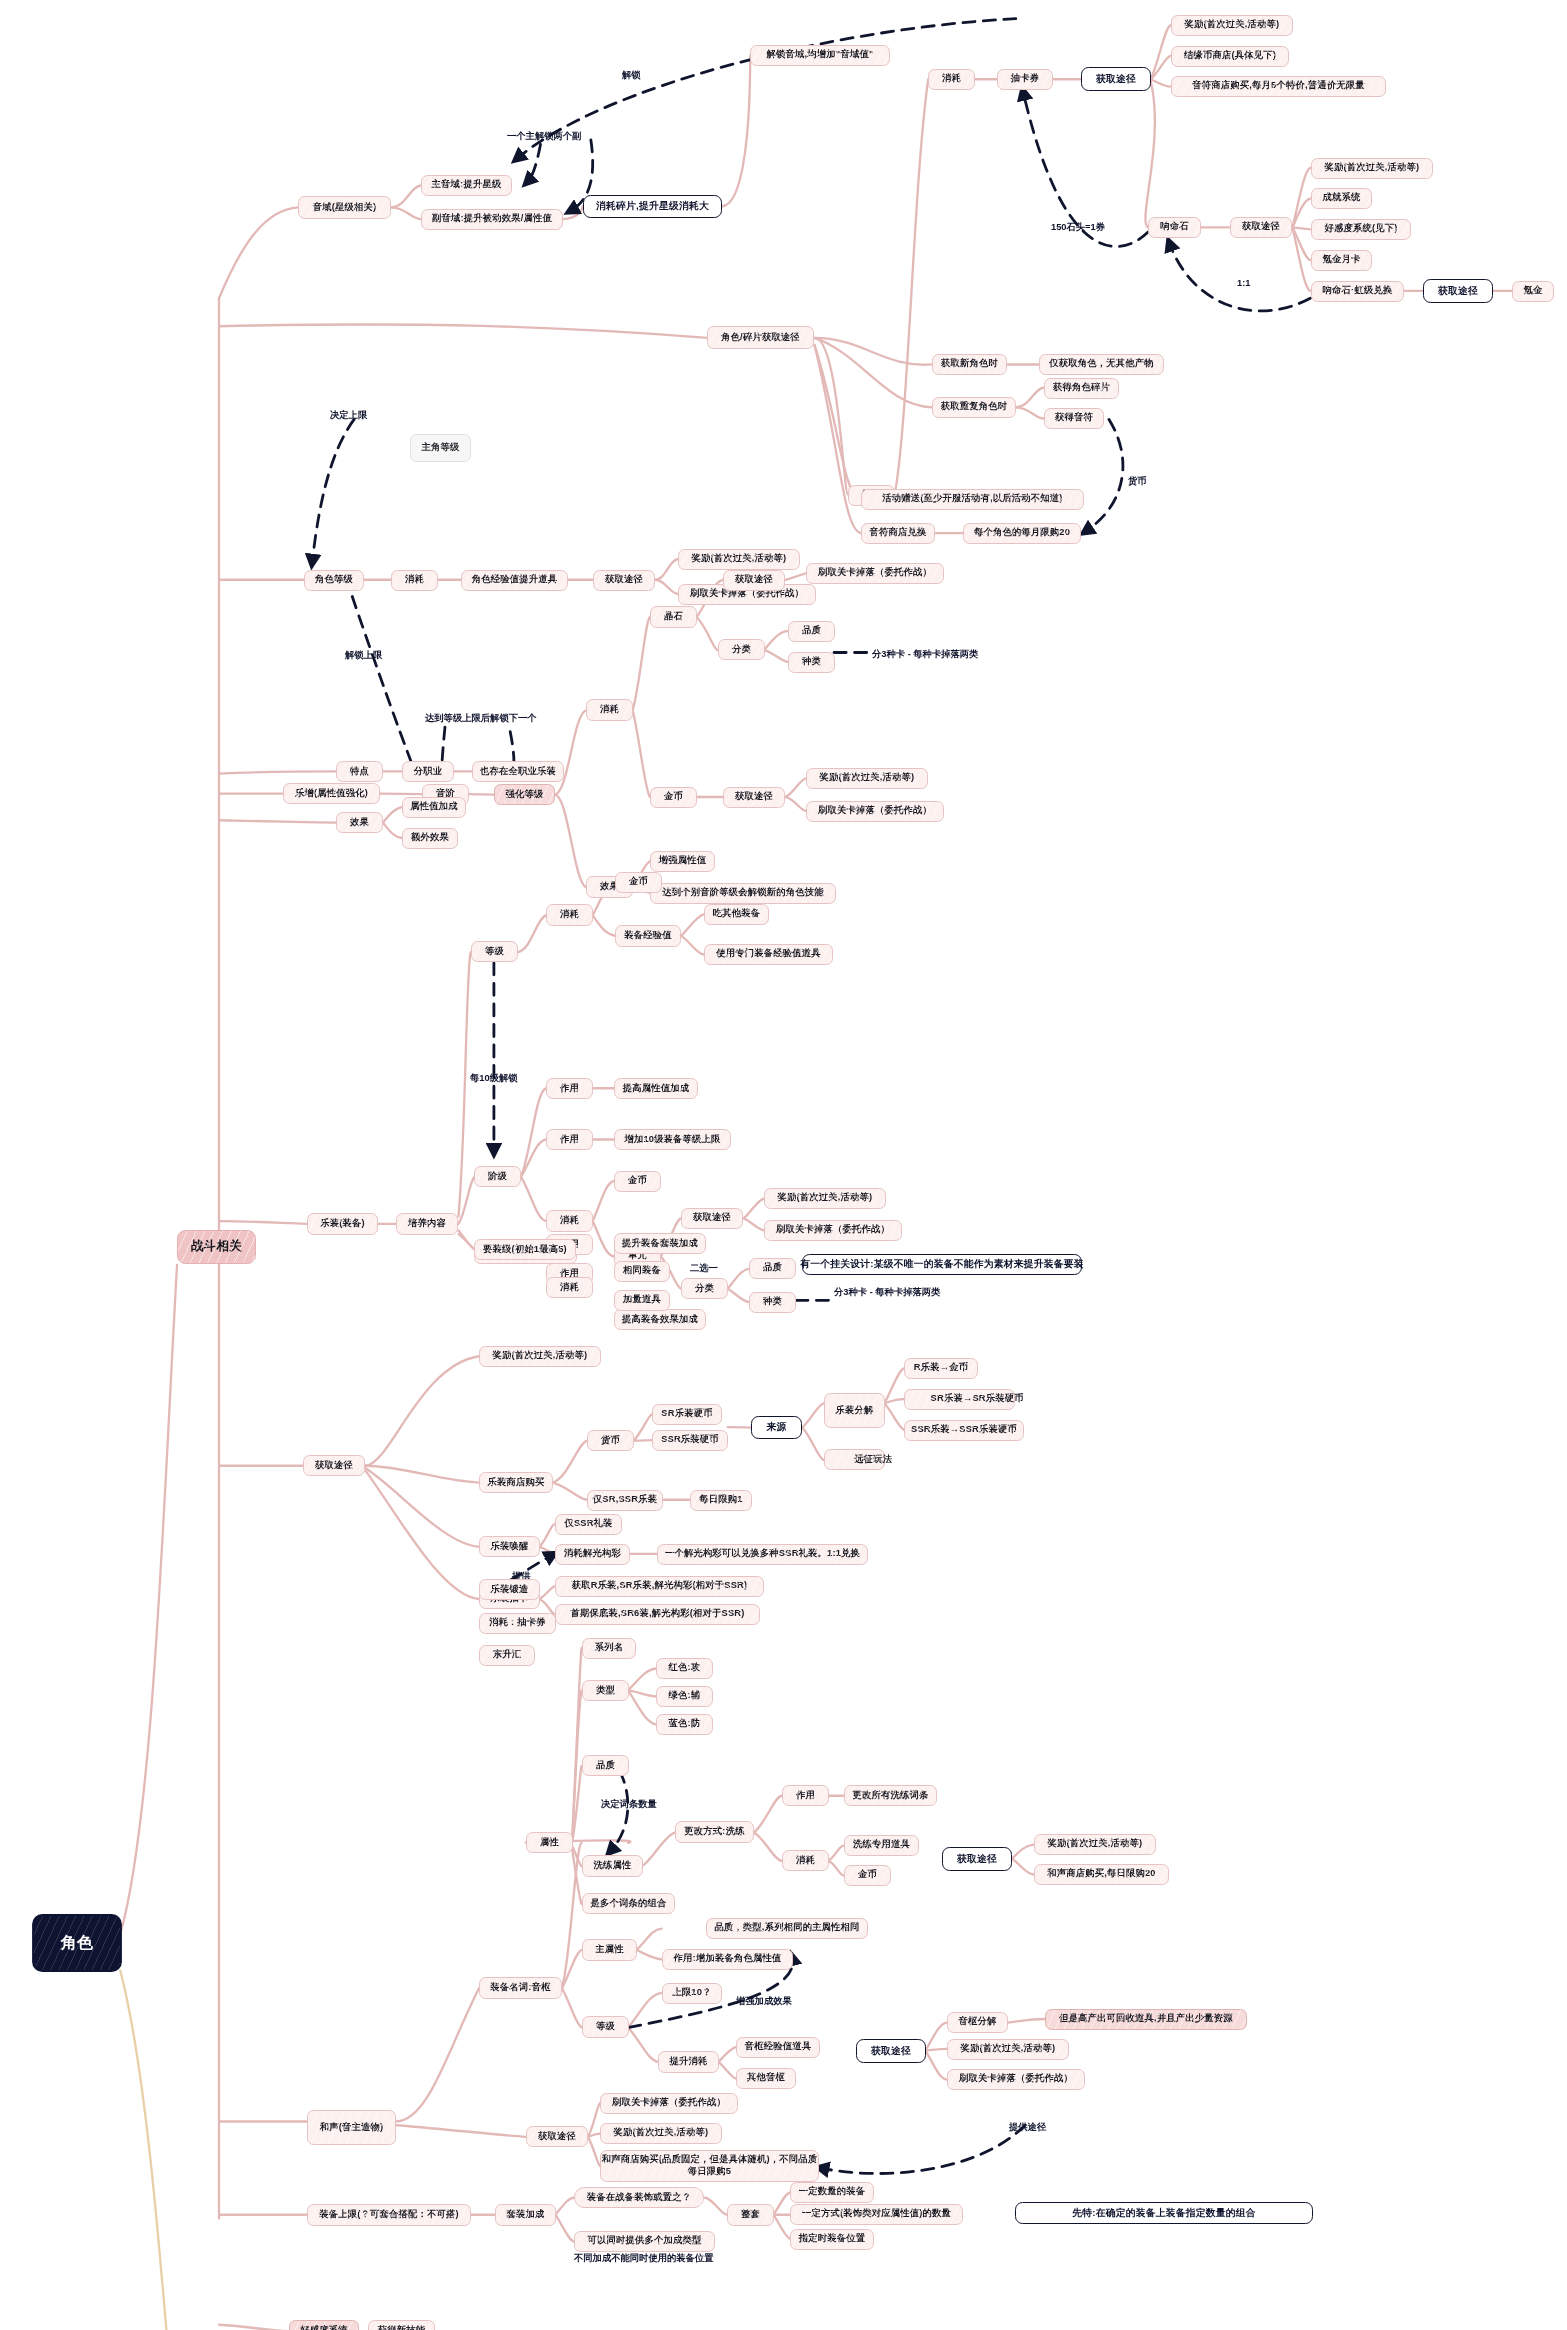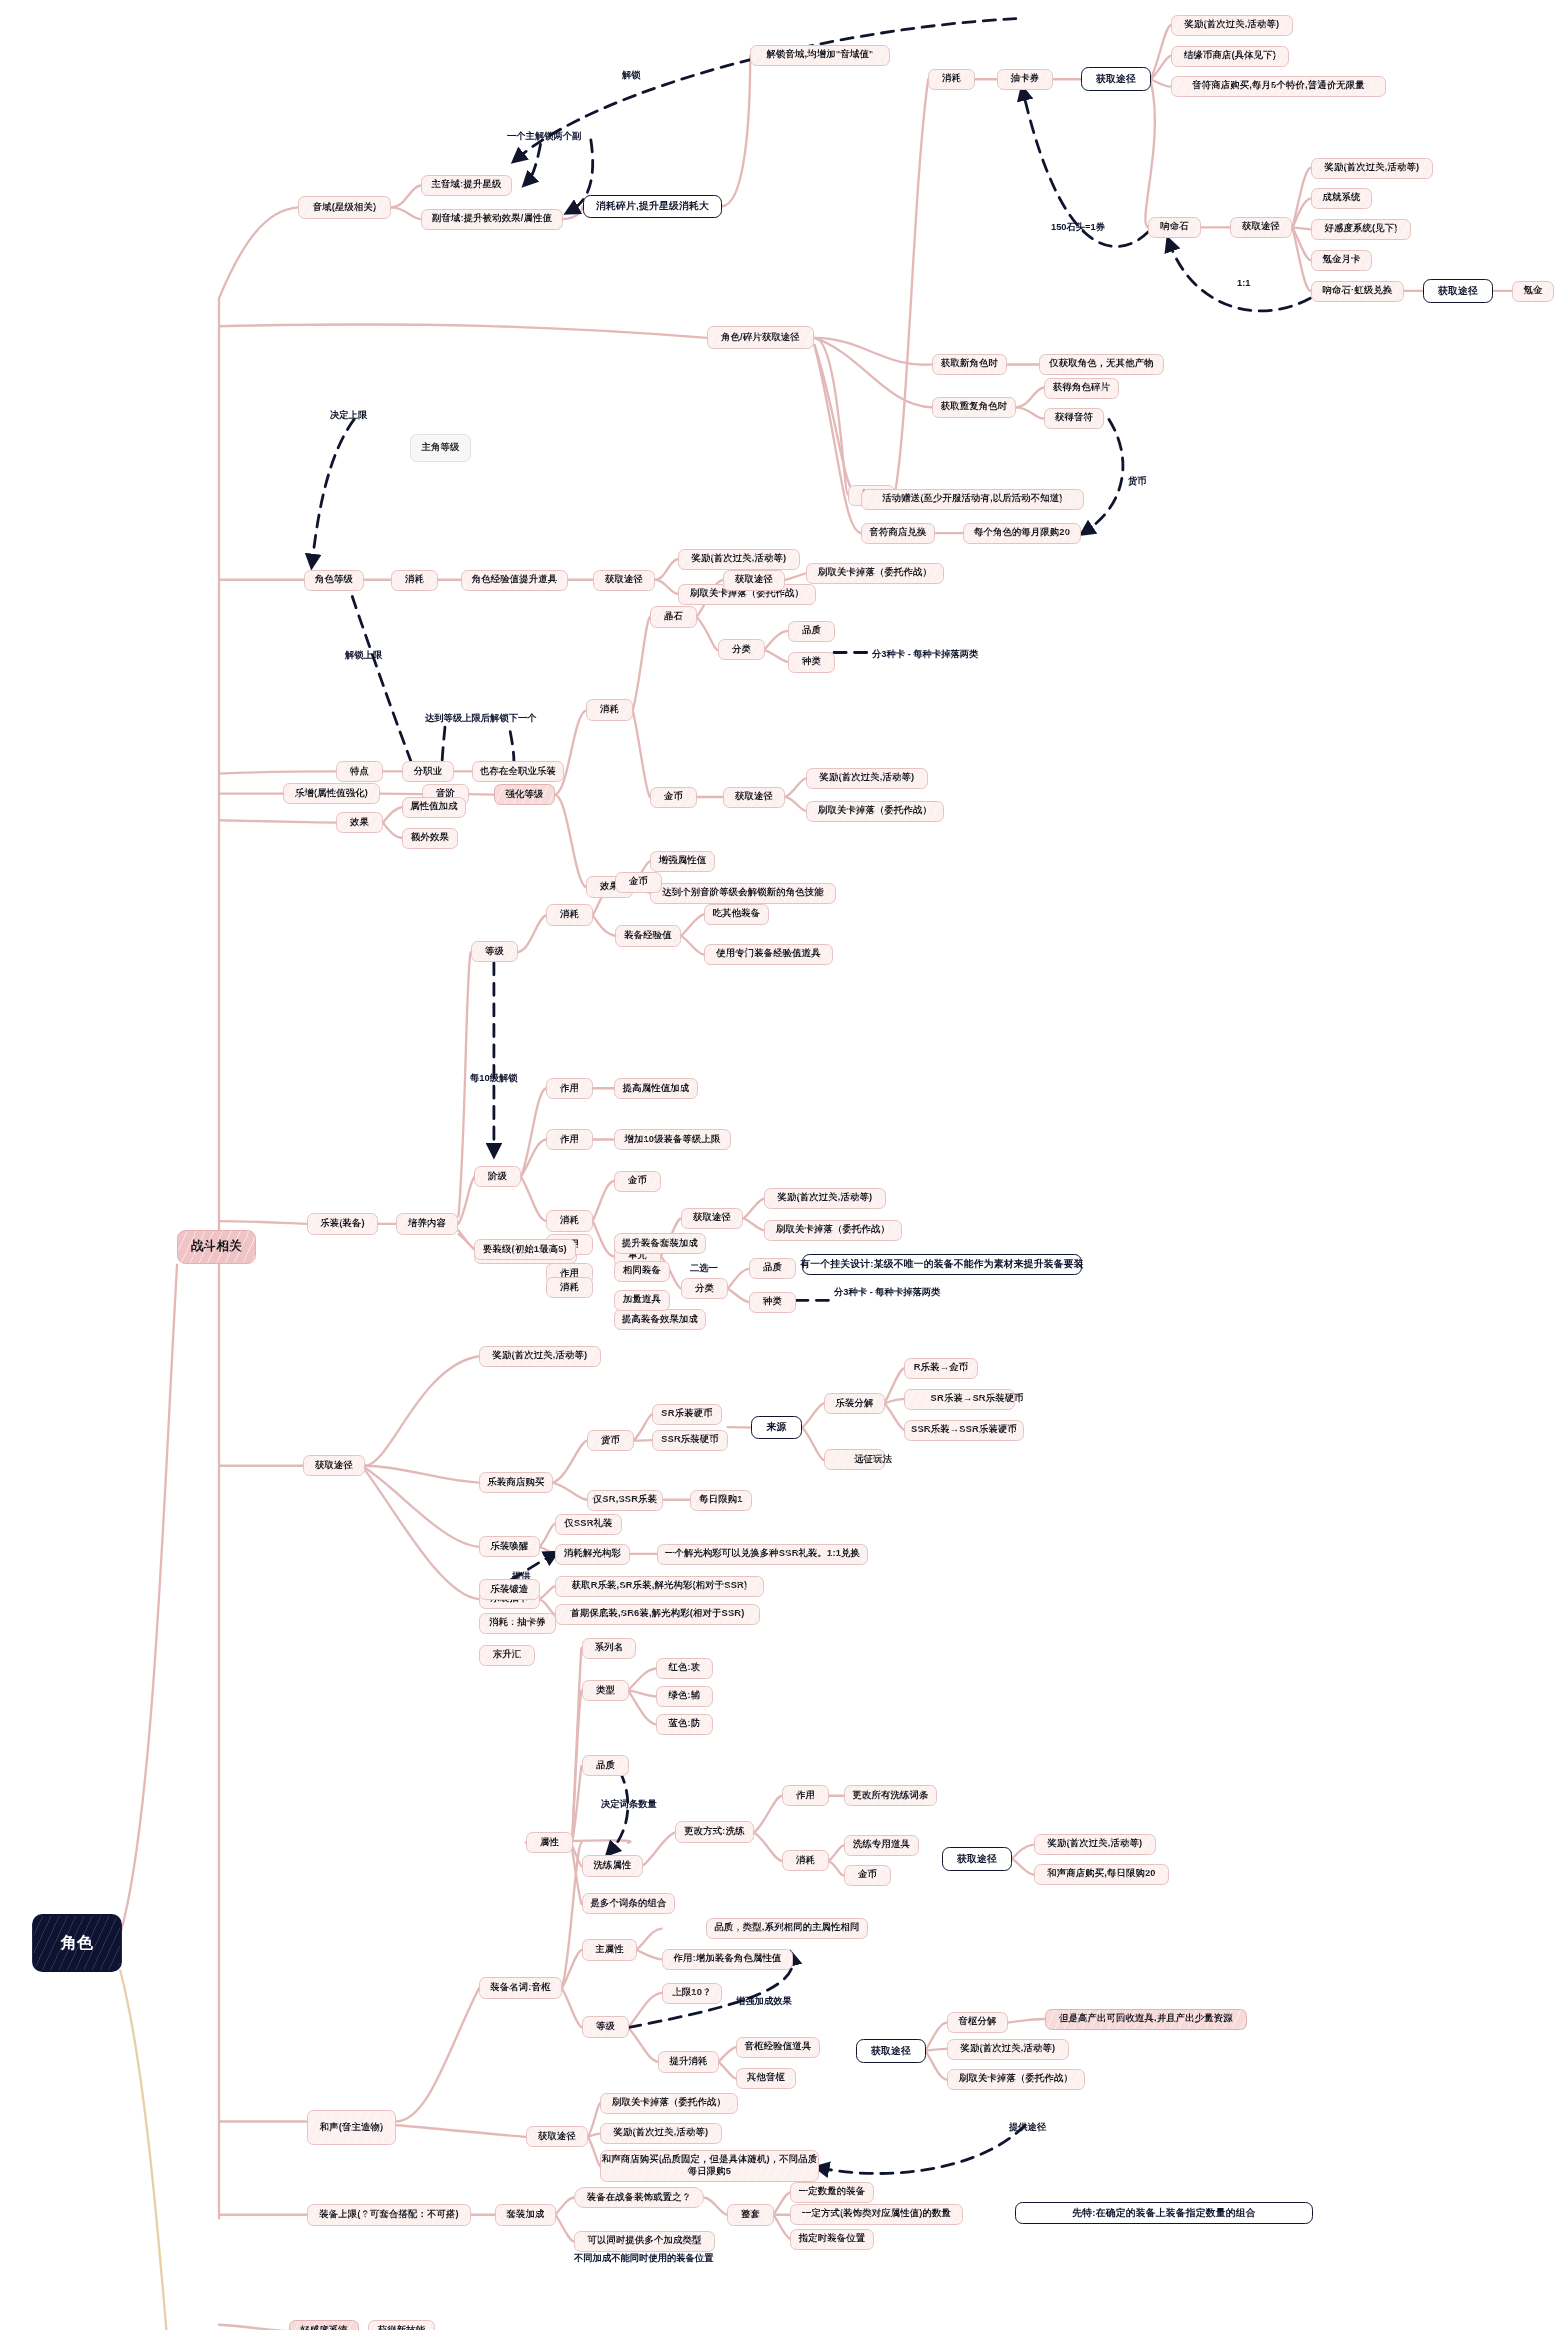--- a/index.html
+++ b/index.html
@@ -392,21 +392,21 @@
       <div class="node n-p" style="left: 474px; top: 1239px; width: 102px; height: 21.4px;">要装级(初始1最高5)</div>
       <div class="lbl" style="left: 690px; top: 1262px;">二选一</div>
       <div class="node n-hi" style="left: 802px; top: 1254px; width: 280px; height: 20.5px;">有一个挂关设计:某级不唯一的装备不能作为素材来提升装备要装</div>
       <div class="node n-p" style="left: 303px; top: 1455px; width: 62px; height: 21.4px;">获取途径</div>
       <div class="node n-p" style="left: 479px; top: 1346px; width: 122px; height: 20.5px;">奖励(首次过关,活动等)</div>
       <div class="node n-p" style="left: 479px; top: 1472px; width: 74px; height: 21.4px;">乐装商店购买</div>
       <div class="node n-p" style="left: 587px; top: 1430px; width: 47px; height: 21.4px;">货币</div>
       <div class="node n-p" style="left: 652px; top: 1404px; width: 70px; height: 20.5px;">SR乐装硬币</div>
       <div class="node n-p" style="left: 652px; top: 1430px; width: 76px; height: 20.5px;">SSR乐装硬币</div>
       <div class="node n-hi" style="left: 751px; top: 1416px; width: 51px; height: 23px;">来源</div>
-      <div class="node n-p" style="left: 824px; top: 1393px; width: 61px; height: 21px; text-align: center;">乐装分解</div>
+      <div class="node n-p" style="left: 824px; top: 1393px; width: 61px; height: 35px; text-align: center;">乐装分解</div>
       <div class="node n-p" style="left: 904px; top: 1358px; width: 74px; height: 20.5px;">R乐装→金币</div>
       <div class="node n-p" style="left: 904px; top: 1389px; width: 111px; height: 20.5px; padding-left: 40px;">SR乐装→SR乐装硬币</div>
       <div class="node n-p" style="left: 904px; top: 1420px; width: 120px; height: 20.5px;">SSR乐装→SSR乐装硬币</div>
       <div class="node n-p" style="left: 824px; top: 1449px; width: 61px; height: 21.4px; padding-left: 42px;">远征玩法</div>
       <div class="node n-p" style="left: 587px; top: 1490px; width: 76px; height: 20.5px;">仅SR,SSR乐装</div>
       <div class="node n-p" style="left: 690px; top: 1490px; width: 62px; height: 20.5px;">每日限购1</div>
       <div class="node n-p" style="left: 479px; top: 1536px; width: 61px; height: 21.4px;">乐装唤醒</div>
       <div class="node n-p" style="left: 555px; top: 1514px; width: 67px; height: 20.5px;">仅SSR礼装</div>
       <div class="node n-p" style="left: 555px; top: 1544px; width: 75px; height: 20.5px;">消耗解光构彩</div>
       <div class="node n-p" style="left: 657px; top: 1544px; width: 211px; height: 20.5px;">一个解光构彩可以兑换多种SSR礼装。1:1兑换</div>

